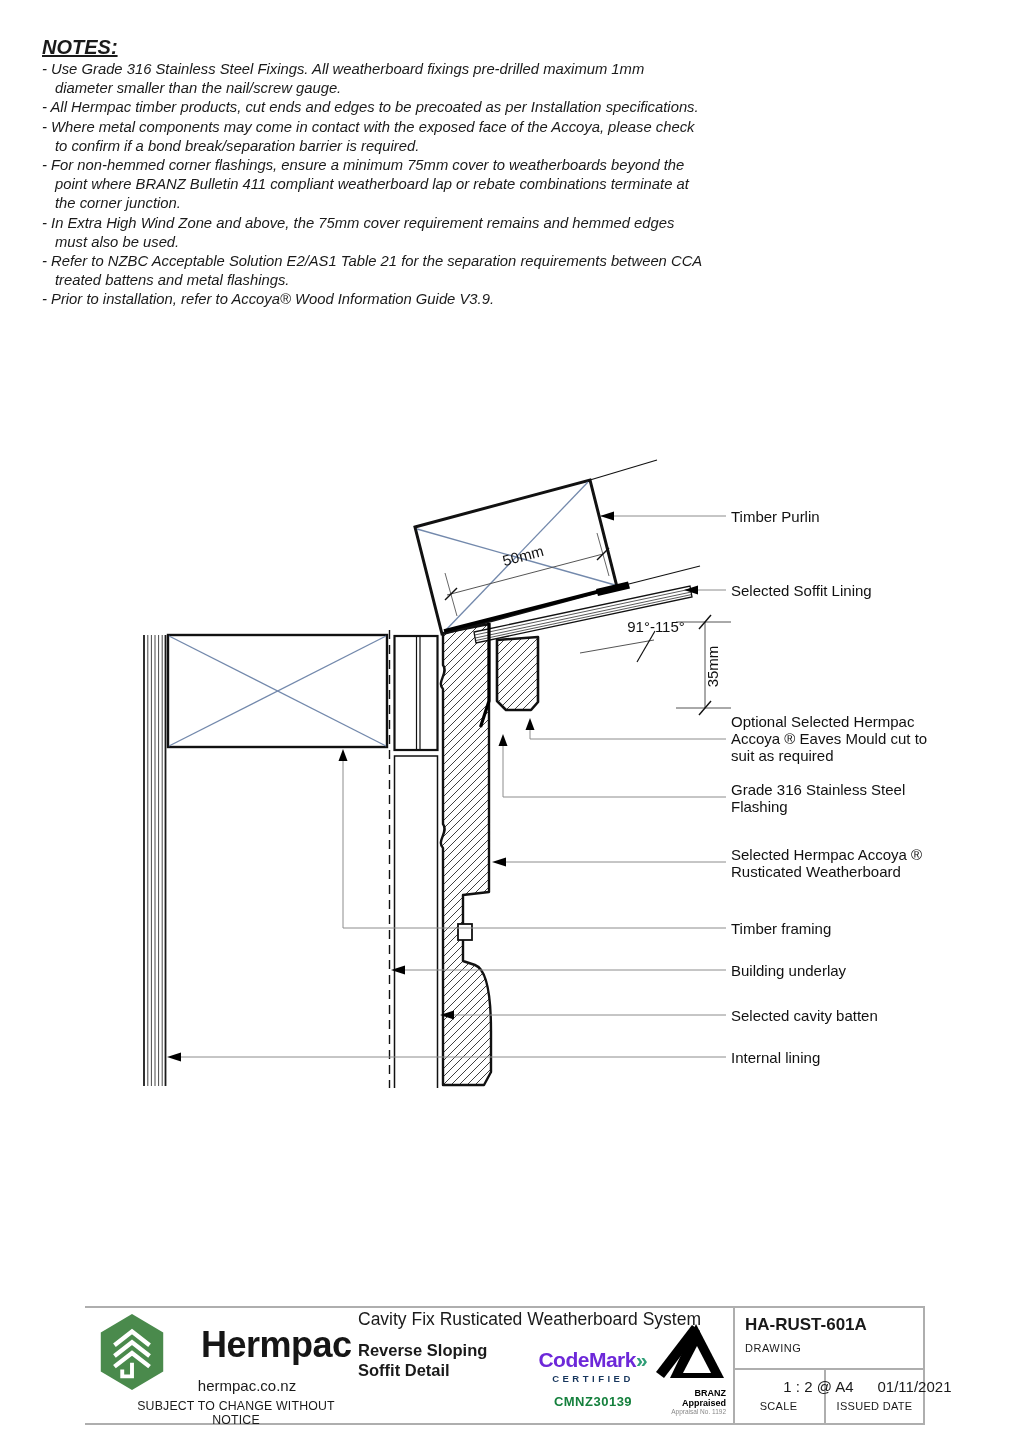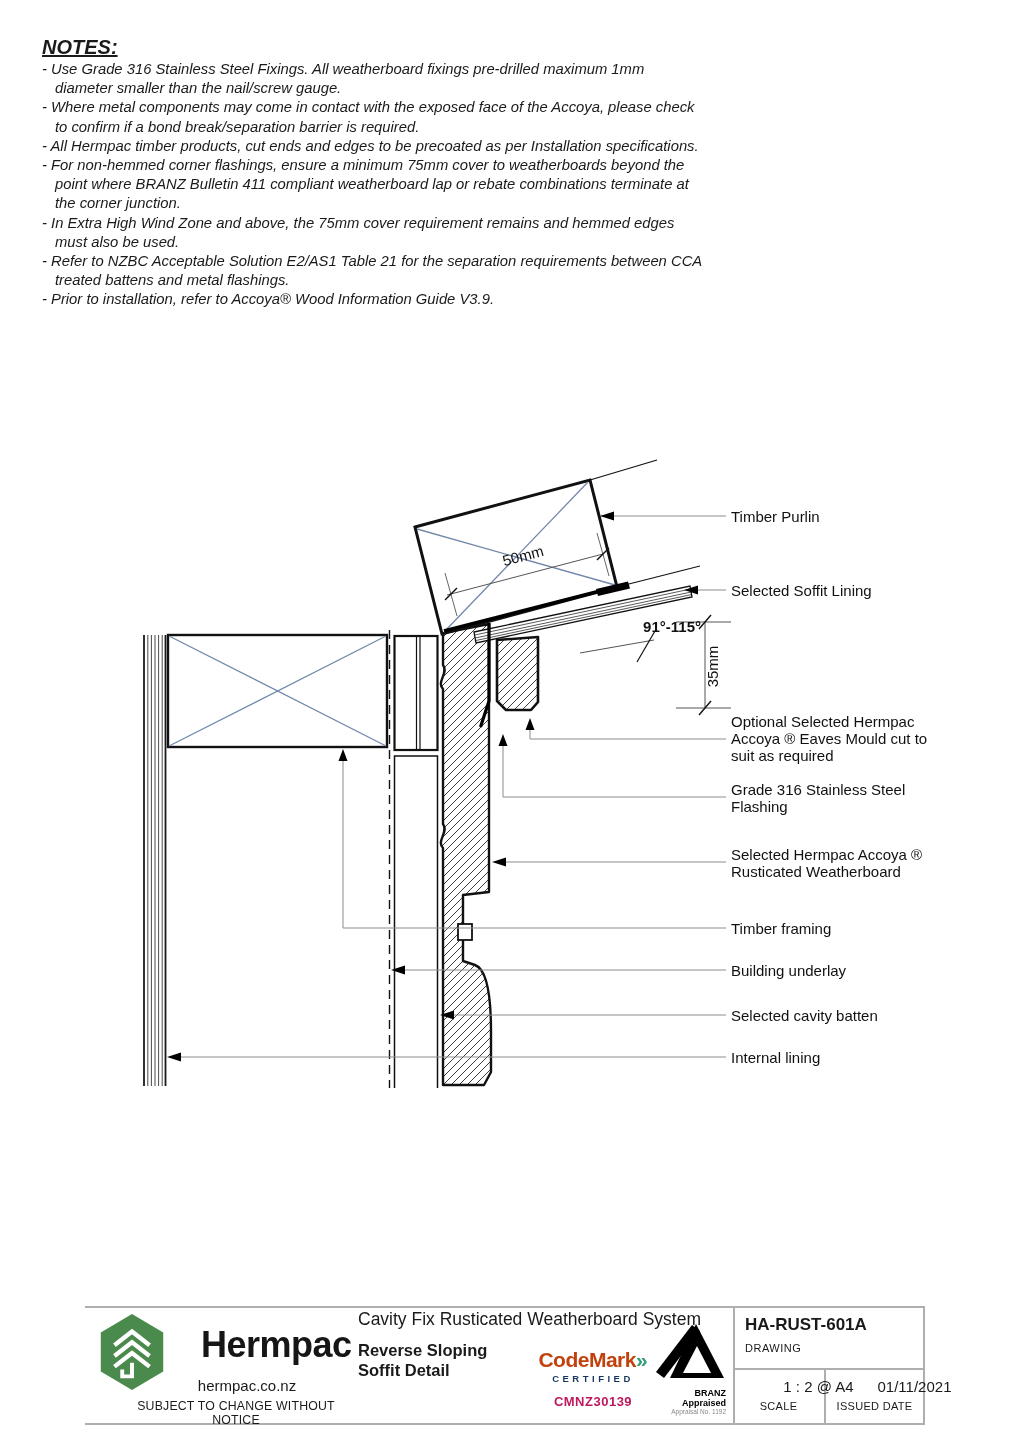--- a/index.html
+++ b/index.html
@@ -14,55 +14,55 @@
   
   .notes{position:absolute;left:42px;top:36px;width:660px;font-style:italic;}
   .notes-heading{font-size:20px;font-weight:bold;text-decoration:underline;margin-bottom:1px;}
   .note-item{font-size:14.8px;line-height:19.2px;padding-left:13px;text-indent:-13px;}
   
   .drawing-svg{position:absolute;left:0;top:440px;}
   .dlabel{position:absolute;font-size:15px;line-height:17px;color:#111;}
   .dim-text{position:absolute;font-size:15px;color:#111;text-align:center;}
   #dim-50{left:488px;top:547px;width:70px;transform:rotate(-15deg);}
   #dim-35{left:680px;top:658px;width:64px;transform:rotate(-90deg);}
-  #dim-angle{left:611px;top:618px;width:90px;text-align:right;font-weight:bold;}
+  #dim-angle{left:611px;top:618px;width:90px;text-align:center;}
   
   .tb-line{position:absolute;background:#aeaeae;}
   .brand-logo{position:absolute;left:98px;top:1312px;}
   .brand-name{position:absolute;left:201px;top:1324px;font-size:36px;font-weight:bold;letter-spacing:-0.5px;color:#161616;}
   .brand-site{position:absolute;left:162px;top:1377px;width:170px;text-align:center;font-size:15px;}
   .brand-disclaimer{position:absolute;left:116px;top:1399px;width:240px;text-align:center;font-size:12.3px;letter-spacing:0.2px;}
   .system-title{position:absolute;left:358px;top:1309px;font-size:17.5px;}
   .dwg-title{position:absolute;left:358px;font-size:16.5px;font-weight:bold;}
   #dwg-title-1{top:1341px;} #dwg-title-2{top:1361px;}
   .codemark{position:absolute;left:533px;top:1348px;width:120px;text-align:center;}
-  .codemark-name{font-size:21px;font-weight:bold;color:#c2410c;letter-spacing:-0.5px;}
+  .codemark-name{font-size:21px;font-weight:bold;color:#6d28d9;letter-spacing:-0.5px;}
   .codemark-chevr{font-size:21px;font-weight:bold;color:#2f9e77;}
   .codemark-cert{font-size:9.5px;letter-spacing:3.5px;color:#17365d;font-weight:bold;margin-top:1px;}
-  .codemark-num{font-size:13px;font-weight:bold;color:#be185d;margin-top:10px;letter-spacing:0.5px;}
+  .codemark-num{font-size:13px;font-weight:bold;color:#15803d;margin-top:10px;letter-spacing:0.5px;}
   .branz{position:absolute;left:650px;top:1320px;width:76px;text-align:right;}
   .branz-name{font-size:9px;font-weight:bold;color:#000;margin-top:2px;}
   .branz-appraisal{font-size:6.5px;color:#888;}
   .dwg-num{position:absolute;left:745px;top:1315px;font-size:17px;font-weight:bold;text-align:center;}
   .dwg-num-label{position:absolute;left:745px;top:1342px;font-size:11px;letter-spacing:0.5px;}
   .cell-val{position:absolute;font-size:15px;text-align:center;padding-left:40px;}
   .cell-label{position:absolute;font-size:11px;text-align:center;letter-spacing:0.3px;}
   #scale-val{left:733px;top:1378px;width:91px;}
   #scale-label{left:733px;top:1400px;width:91px;}
   #date-val{left:824px;top:1378px;width:101px;}
   #date-label{left:824px;top:1400px;width:101px;}
 </style>
 </head>
 <body>
 
 <div class="notes">
   <div class="notes-heading">NOTES:</div>
   <div class="note-item">- Use Grade 316 Stainless Steel Fixings. All weatherboard fixings pre-drilled maximum 1mm diameter smaller than the nail/screw gauge.</div>
+  <div class="note-item">- All Hermpac timber products, cut ends and edges to be precoated as per Installation specifications.</div>
   <div class="note-item">- Where metal components may come in contact with the exposed face of the Accoya, please check to confirm if a bond break/separation barrier is required.</div>
-  <div class="note-item">- All Hermpac timber products, cut ends and edges to be precoated as per Installation specifications.</div>
   <div class="note-item">- For non-hemmed corner flashings, ensure a minimum 75mm cover to weatherboards beyond the point where BRANZ Bulletin 411 compliant weatherboard lap or rebate combinations terminate at the corner junction.</div>
   <div class="note-item">- In Extra High Wind Zone and above, the 75mm cover requirement remains and hemmed edges must also be used.</div>
   <div class="note-item">- Refer to NZBC Acceptable Solution E2/AS1 Table 21 for the separation requirements between CCA treated battens and metal flashings.</div>
   <div class="note-item">- Prior to installation, refer to Accoya® Wood Information Guide V3.9.</div>
 </div>
 
 <svg class="drawing-svg" width="1025" height="660" viewBox="0 0 1025 660">
   <defs>
     <pattern id="hatch" width="8" height="8" patternUnits="userSpaceOnUse">
       <line x1="0" y1="8" x2="8" y2="0" stroke="#2a2a2a" stroke-width="0.9"></line>

